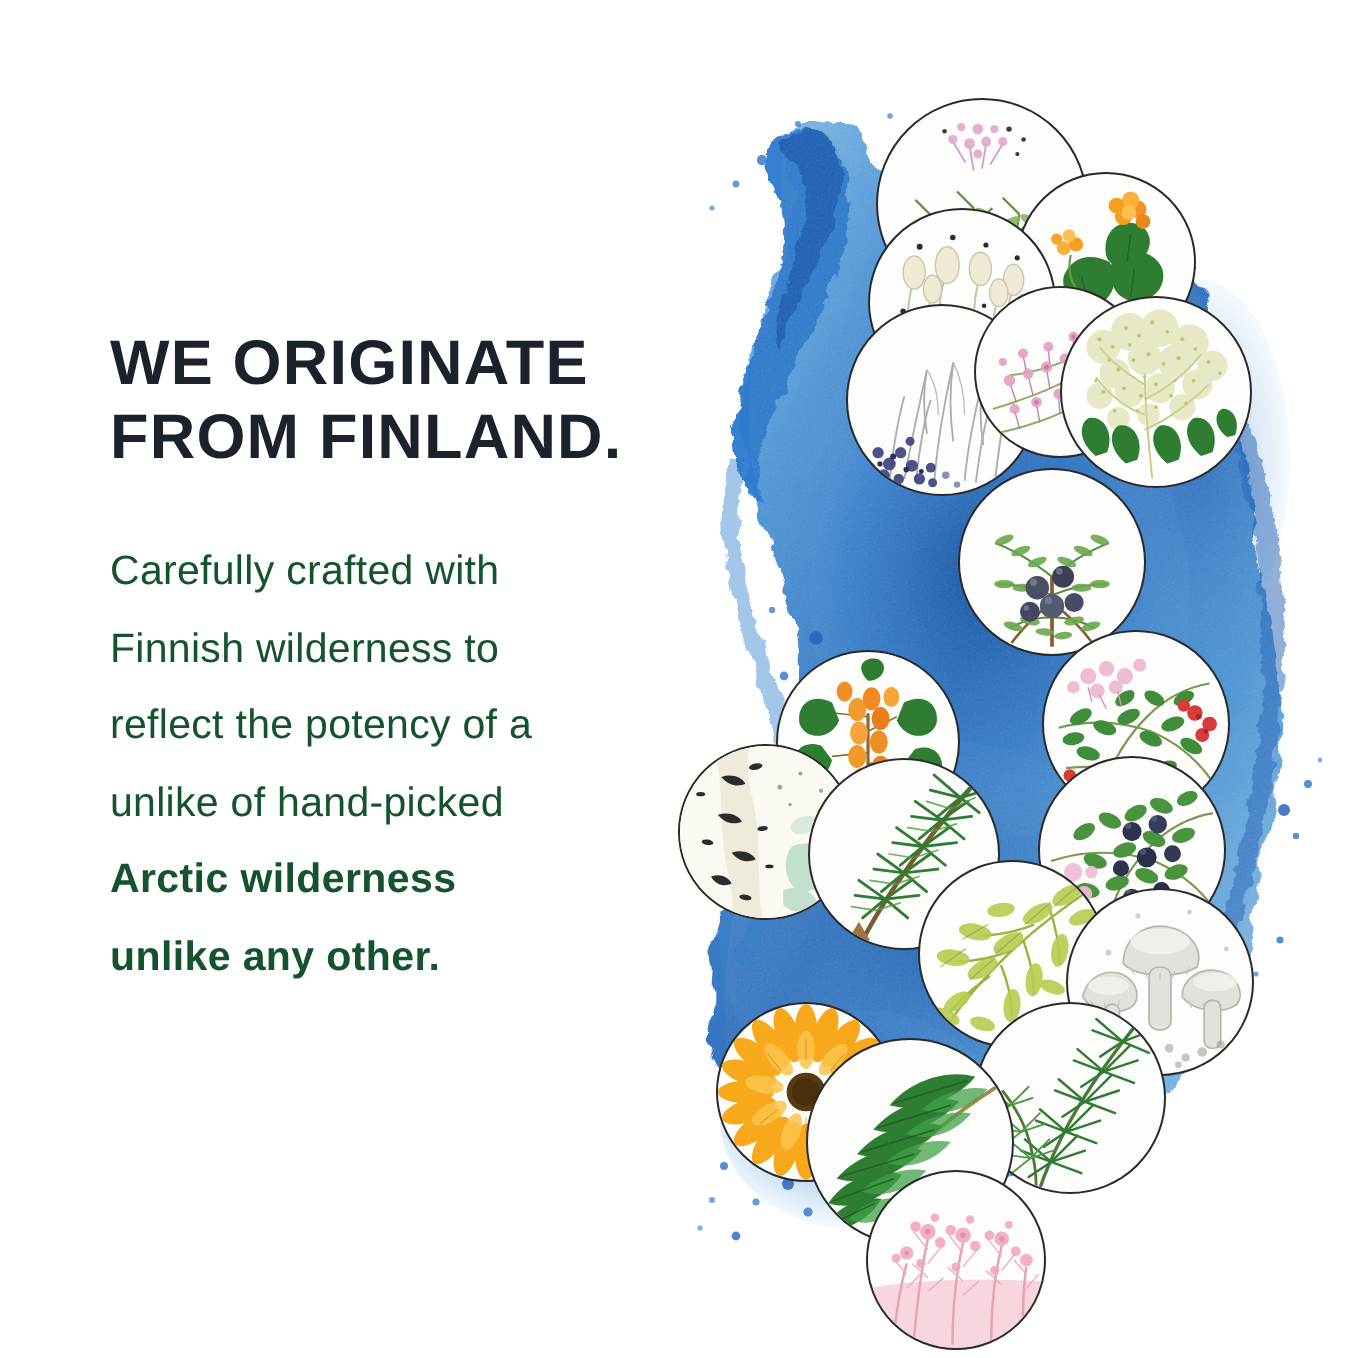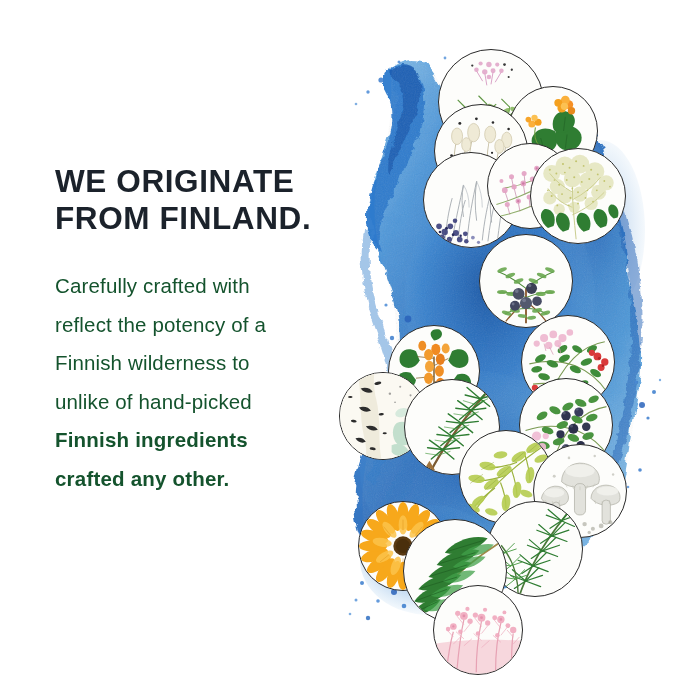--- a/index.html
+++ b/index.html
@@ -1083,21 +1083,21 @@
       </svg>
     </div>
 
   </div>
 
   <div class="copy">
     <h1 class="headline">WE ORIGINATE
 FROM FINLAND.</h1>
     <p class="body-copy">
         <span class="ln">Carefully crafted with</span>
+        <span class="ln">Finnish wilderness to</span>
         <span class="ln">reflect the potency of a</span>
-        <span class="ln">Finnish wilderness to</span>
         <span class="ln">unlike of hand-picked</span>
-        <span class="ln bold">Finnish ingredients</span>
-        <span class="ln bold">crafted any other.</span>
+        <span class="ln bold">Arctic wilderness</span>
+        <span class="ln bold">unlike any other.</span>
       </p>
   </div>
 
 </div>
 
 </body></html>

